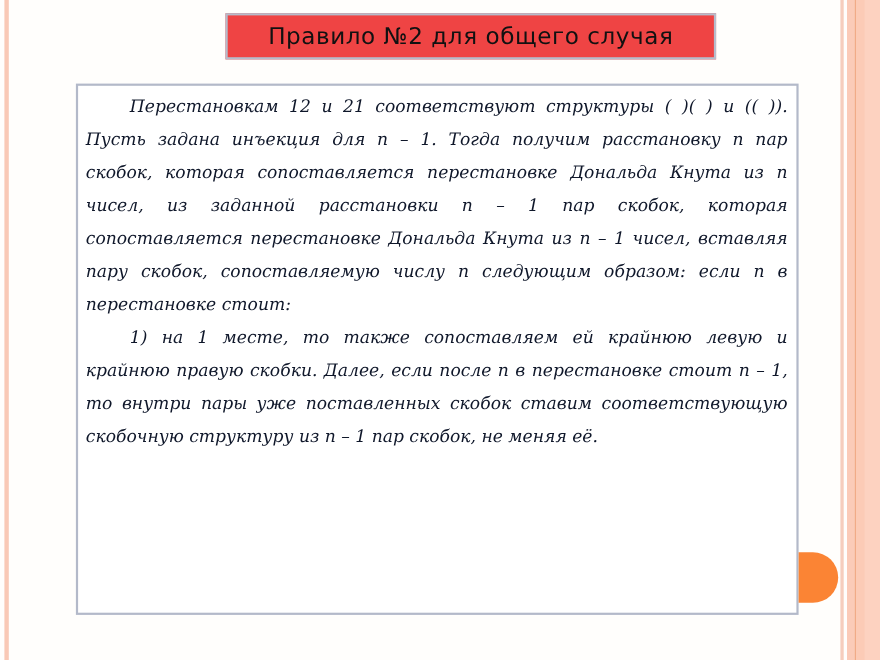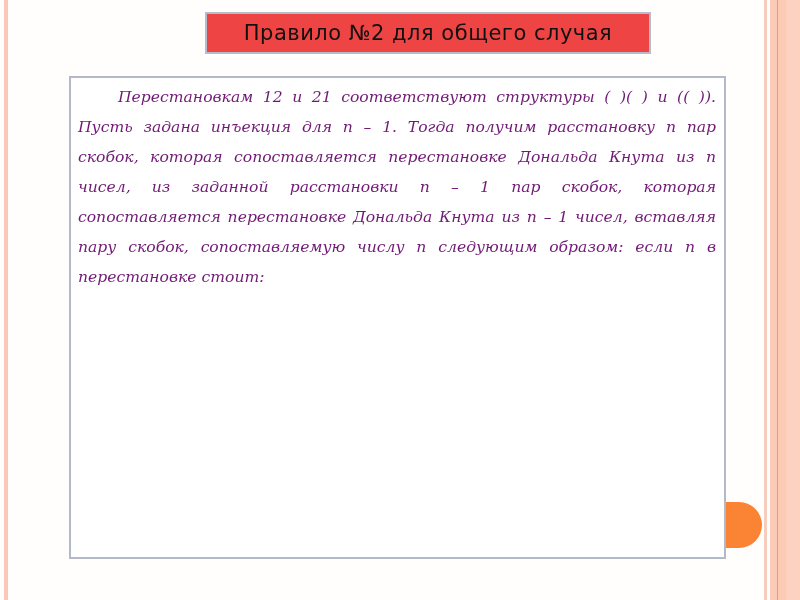--- a/index.html
+++ b/index.html
@@ -27,21 +27,21 @@
     }
 
     .content-box {
       position: absolute; left: 69px; top: 76px; width: 653px; height: 479px;
       border: 2px solid #b3b9c9; background: #ffffff;
       box-sizing: content-box;
     }
     .content-inner {
       position: absolute; left: 7px; top: 4px; right: 8px;
       font-family: "DejaVu Serif", serif; font-style: italic;
-      font-size: 15.6px; line-height: 30px; color: #701a75;
+      font-size: 15.6px; line-height: 30px; color: #0f172a;
       text-align: justify;
     }
     .para { margin: 0; text-indent: 40px; }
 
     .orange-tab {
       position: absolute; left: 726px; top: 502px; width: 36px; height: 46px;
       background: #fb8434; border-radius: 0 23px 23px 0;
     }
   </style>
 </head>
@@ -57,16 +57,17 @@
   <div class="rs rs3"></div>
 </div>
 
 <div class="title-box">
   <span class="title-text">Правило №2 для общего случая</span>
 </div>
 
 <div class="content-box">
   <div class="content-inner">
     <p class="para">Перестановкам 12 и 21 соответствуют структуры ( )( ) и (( )). Пусть задана инъекция для n – 1. Тогда получим расстановку n пар скобок, которая сопоставляется перестановке Дональда Кнута из n чисел, из заданной расстановки n – 1 пар скобок, которая сопоставляется перестановке Дональда Кнута из n – 1 чисел, вставляя пару скобок, сопоставляемую числу n следующим образом: если n в перестановке стоит:</p>
+    <p class="para">1) на 1 месте, то также сопоставляем ей крайнюю левую и крайнюю правую скобки. Далее, если после n в перестановке стоит n – 1, то внутри пары уже поставленных скобок ставим соответствующую скобочную структуру из n – 1 пар скобок, не меняя её.</p>
   </div>
 </div>
 
 <div class="orange-tab"></div>
 
 </body></html>

